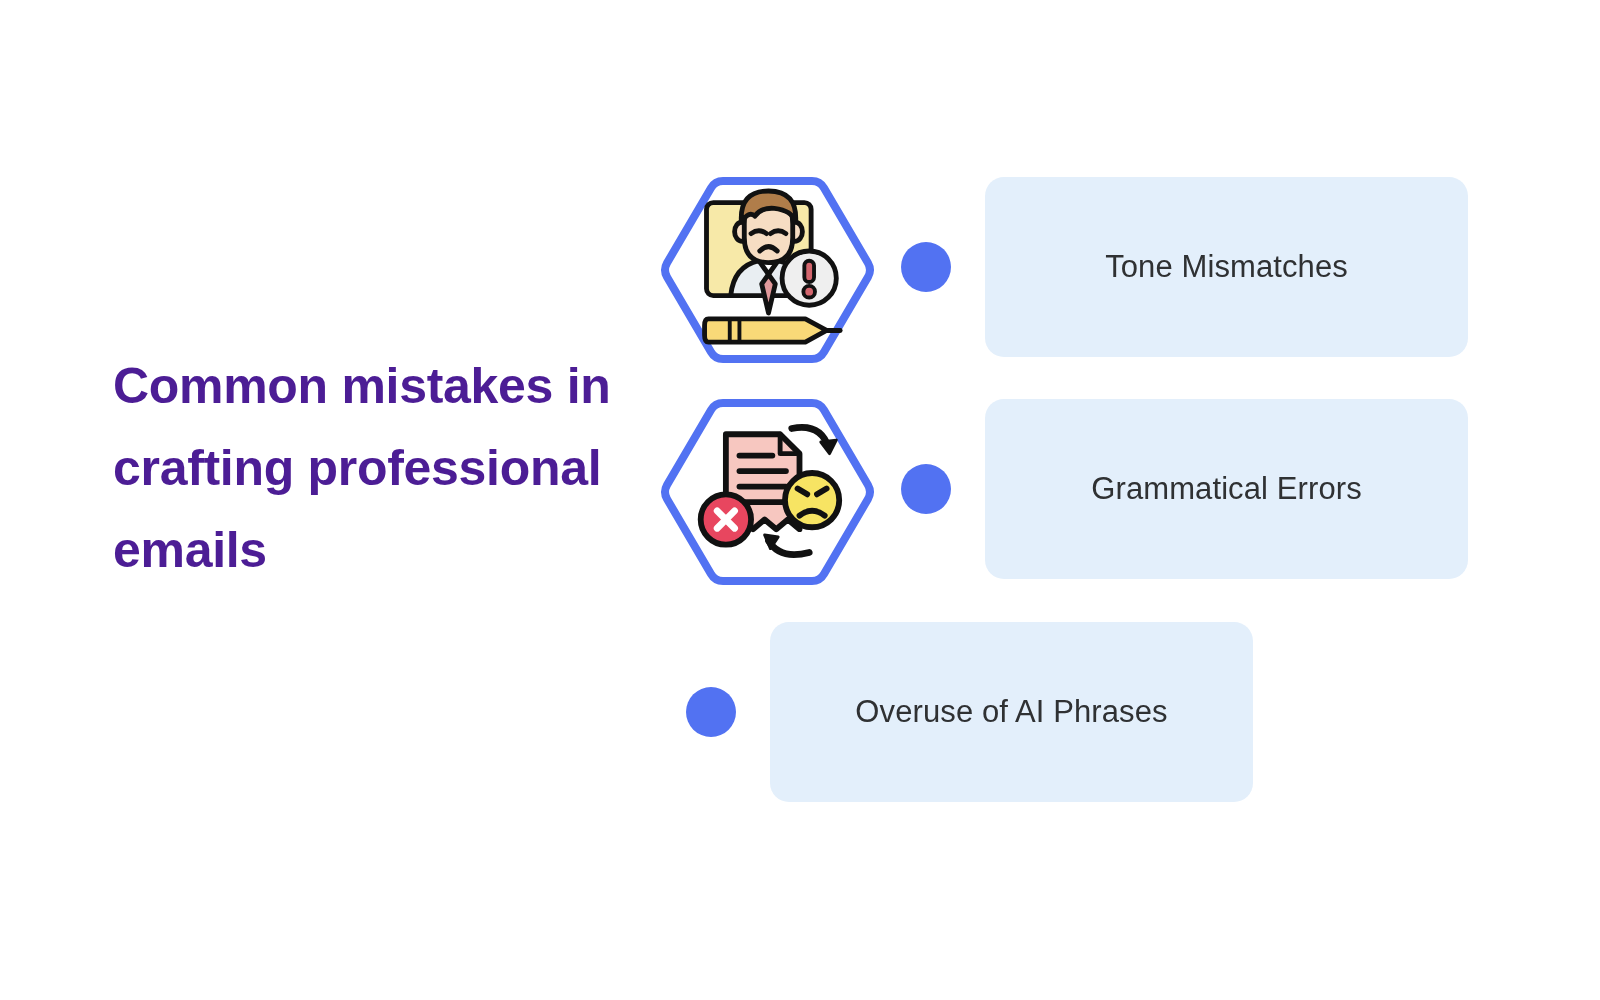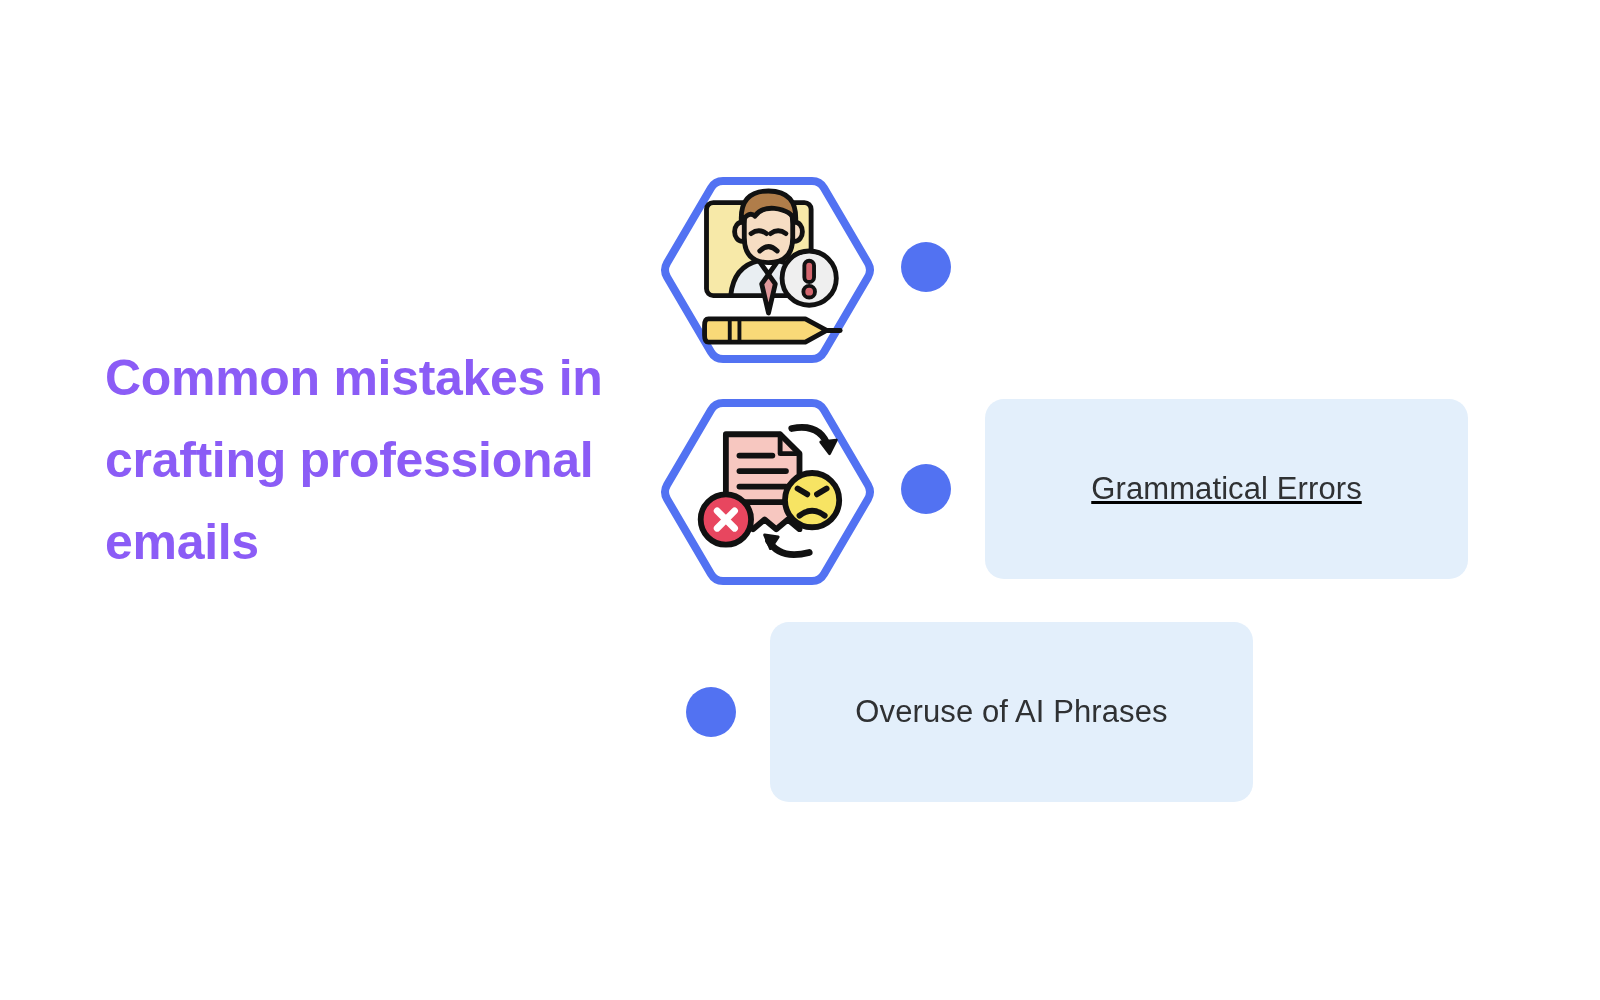--- a/index.html
+++ b/index.html
@@ -17,41 +17,41 @@
   }
 
   
   #title-block {
     position: absolute;
     left: 101px;
     top: 333px;
     width: 560px;
   }
   #page-title {
-    margin: 4px;
+    margin: 12px;
     font-family: "Liberation Sans", sans-serif;
     font-size: 50px;
     font-weight: bold;
     line-height: 82px;
     letter-spacing: -0.3px;
-    color: #8b5cf6;
+    color: #4c1d95;
     white-space: pre-line;
   }
 
   
   .row {
     position: absolute;
     left: 660px;
     width: 830px;
     height: 200px;
     display: flex;
     align-items: center;
   }
   #row-0 { top: 167px; }
-  #row-1 { top: 389px; text-decoration: underline; }
+  #row-1 { top: 389px; }
   #row-2 { top: 612px; }
 
   
   .hex-wrap {
     position: relative;
     width: 215px;
     height: 200px;
     flex: 0 0 auto;
   }
   .hex-svg {
@@ -142,20 +142,23 @@
 
         <path d="M18 146 Q14 146 14 153 L14 163 Q14 170 18 170 L118 170 L140 158 L118 146 Z" fill="#f9d978"></path>
         <path d="M40 146 L40 170 M50 146 L50 170" fill="none" stroke-width="4"></path>
         <path d="M140 158 L154 158" fill="none" stroke-width="5"></path>
       </g>
     </svg>
   </div>
 
   <div class="dot"></div>
 
+  <div class="card">
+    <span class="card-label">Tone Mismatches</span>
+  </div>
 </div>
 
 <div class="row" id="row-1">
 
   <div class="hex-wrap">
     <svg class="hex-svg" width="215" height="200" viewBox="0 0 215 200">
       <path d="M63 14 L152 14 Q160 14 164 21 L208 96 Q212 103 208 110 L164 185 Q160 192 152 192 L63 192 Q55 192 51 185 L7 110 Q3 103 7 96 L51 21 Q55 14 63 14 Z" fill="#ffffff" stroke="#5272f2" stroke-width="8" stroke-linejoin="round"></path>
     </svg>
 
     <svg class="hex-art" viewBox="0 0 160 185">

